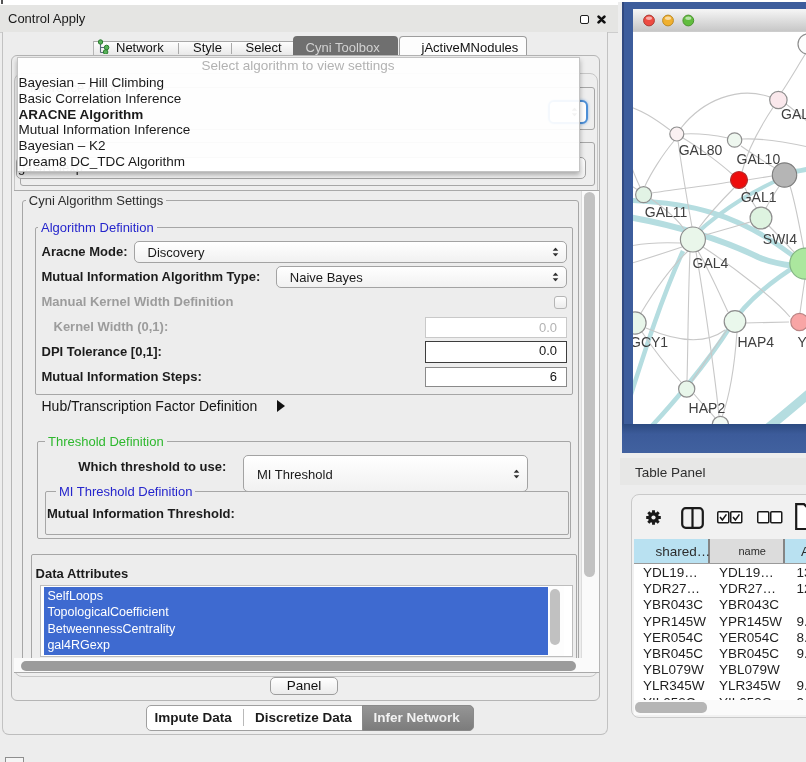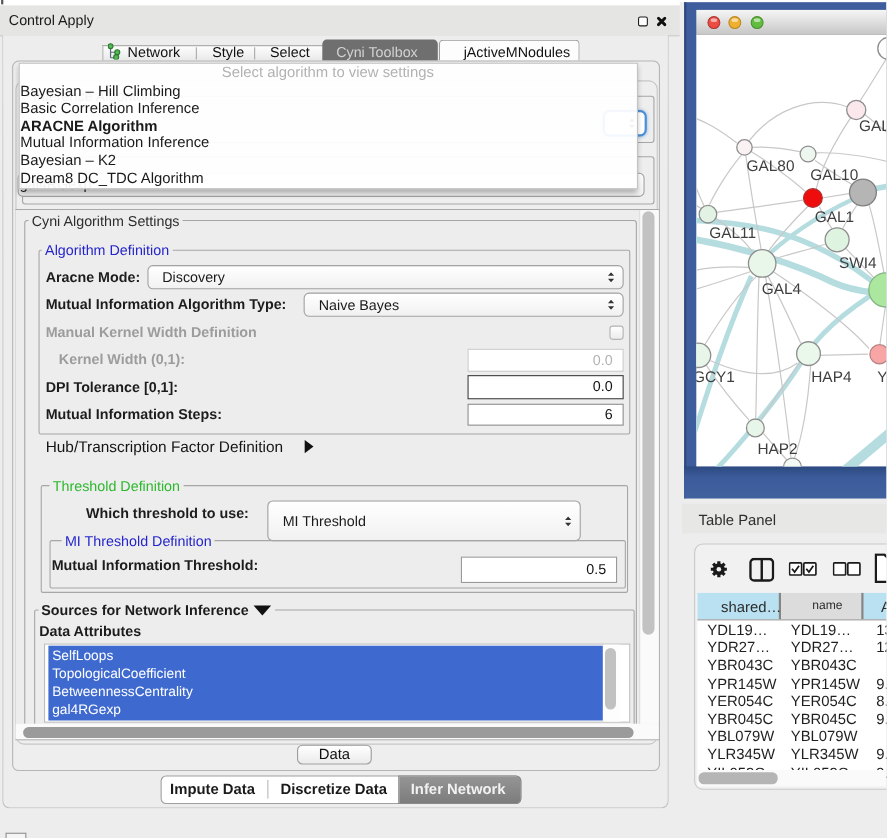--- a/index.html
+++ b/index.html
@@ -114,43 +114,39 @@
         <span class="ct">MI Threshold</span>
     <svg class="arr" viewBox="0 0 7 9">
           <path d="M3.5 0 L6.3 3.2 L0.7 3.2 Z M3.5 9 L6.3 5.8 L0.7 5.8 Z" fill="#333"></path>
         </svg>
       </div>
 
   <div class="a tbox" style="left:31px;top:300.7px;width:524px;height:44.3px;border-radius:2px;"></div>
   <div class="a" style="left:42.5px;top:293.2px;background:#ededed;padding:0 3px;font-size:13px;line-height:15px;color:#2525cc;white-space:nowrap;">MI Threshold Definition</div>
 
   <div class="a lbl" style="left:33.5px;top:315px;">Mutual Information Threshold:</div>
-  <div class="a tfield" style="left:405.5px;top:315.5px;width:142px;height:23.5px;border:1px solid #9a9a9a;line-height:21.5px;">0.5</div>
 
   <div class="a tbox" style="left:17.5px;top:363.5px;width:546px;height:120px;border-radius:2px;"></div>
-  <div class="a" style="left:21px;top:356px;background:#ededed;padding:0 3px;font-size:13px;font-weight:600;line-height:15px;color:#1c1c1c;white-space:nowrap;">Sources for Network Inference <svg width="17" height="10" viewBox="0 0 17 10" style="vertical-align:-1px;">
-          <path d="M0.5 0.5 L16.5 0.5 L8.5 9.5 Z" fill="#111"></path>
-        </svg></div>
 
   <div class="a lbl" style="left:22.1px;top:375.5px;">Data Attributes</div>
 
   <div class="a" style="left:26.5px;top:394.1px;width:533px;height:72.4px;background:#fff;border:1px solid #bdbdbd;box-sizing:border-box;"></div>
   <div class="a" style="left:30.4px;top:396.2px;width:503.7px;height:68.1px;background:#3e6ad0;"></div>
   <div class="a" style="left:33.9px;top:397.5px;font-size:12.5px;color:#fff;line-height:16.3px;white-space:nowrap;">SelfLoops<br>TopologicalCoefficient<br>BetweennessCentrality<br>gal4RGexp</div>
   <div class="a" style="left:535px;top:395.1px;width:15.5px;height:70px;background:#fdfdfd;"></div>
   <div class="a" style="left:536.5px;top:398.5px;width:10px;height:56px;background:#c1c1c1;border-radius:5px;"></div>
 </div>
 
 <div class="a" style="left:580.5px;top:190.5px;width:18px;height:467px;background:#fafafa;border-left:1px solid #dcdcdc;box-sizing:border-box;"></div>
 <div class="a" style="left:583.5px;top:192px;width:11px;height:385px;background:#c2c2c2;border-radius:5.5px;"></div>
 
 <div class="a" style="left:14px;top:658px;width:585px;height:14px;background:#fafafa;"></div>
 <div class="a" style="left:21px;top:660.5px;width:555px;height:10.5px;background:#9b9b9b;border-radius:5px;"></div>
 
-<div class="a" style="left:269.8px;top:676.9px;width:68.5px;height:18px;background:linear-gradient(#ffffff,#ebebeb);border:1px solid #9d9d9d;border-radius:5px;box-sizing:border-box;text-align:center;font-size:13.5px;color:#111;line-height:16px;">Data</div>
+<div class="a" style="left:269.8px;top:676.9px;width:68.5px;height:18px;background:linear-gradient(#ffffff,#ebebeb);border:1px solid #9d9d9d;border-radius:5px;box-sizing:border-box;text-align:center;font-size:13.5px;color:#111;line-height:16px;">Panel</div>
 
 <div class="a" style="left:145.6px;top:704.5px;width:328.4px;height:26px;background:#fff;border:1px solid #9f9f9f;border-radius:5px;box-sizing:border-box;"></div>
 <div class="a" style="left:362.2px;top:704.5px;width:111.8px;height:26px;background:linear-gradient(#959595,#7c7c7c);border:1px solid #8a8a8a;border-radius:0 5px 5px 0;box-sizing:border-box;"></div>
 <div class="a" style="left:243px;top:709px;width:1px;height:17px;background:#b9b9b9;"></div>
 <div class="a" style="left:154.6px;top:710px;font-size:13.5px;font-weight:bold;color:#1b1b1b;line-height:16px;">Impute Data</div>
 <div class="a" style="left:255px;top:710px;font-size:13.5px;font-weight:bold;color:#1b1b1b;line-height:16px;">Discretize Data</div>
 <div class="a" style="left:373.4px;top:710px;font-size:13.5px;font-weight:bold;color:#f2f2f2;line-height:16px;">Infer Network</div>
 
 <div class="a" style="left:5px;top:757px;width:19px;height:14px;background:#f5f5f5;border:1.5px solid #8e8e8e;box-sizing:border-box;"></div>
 

